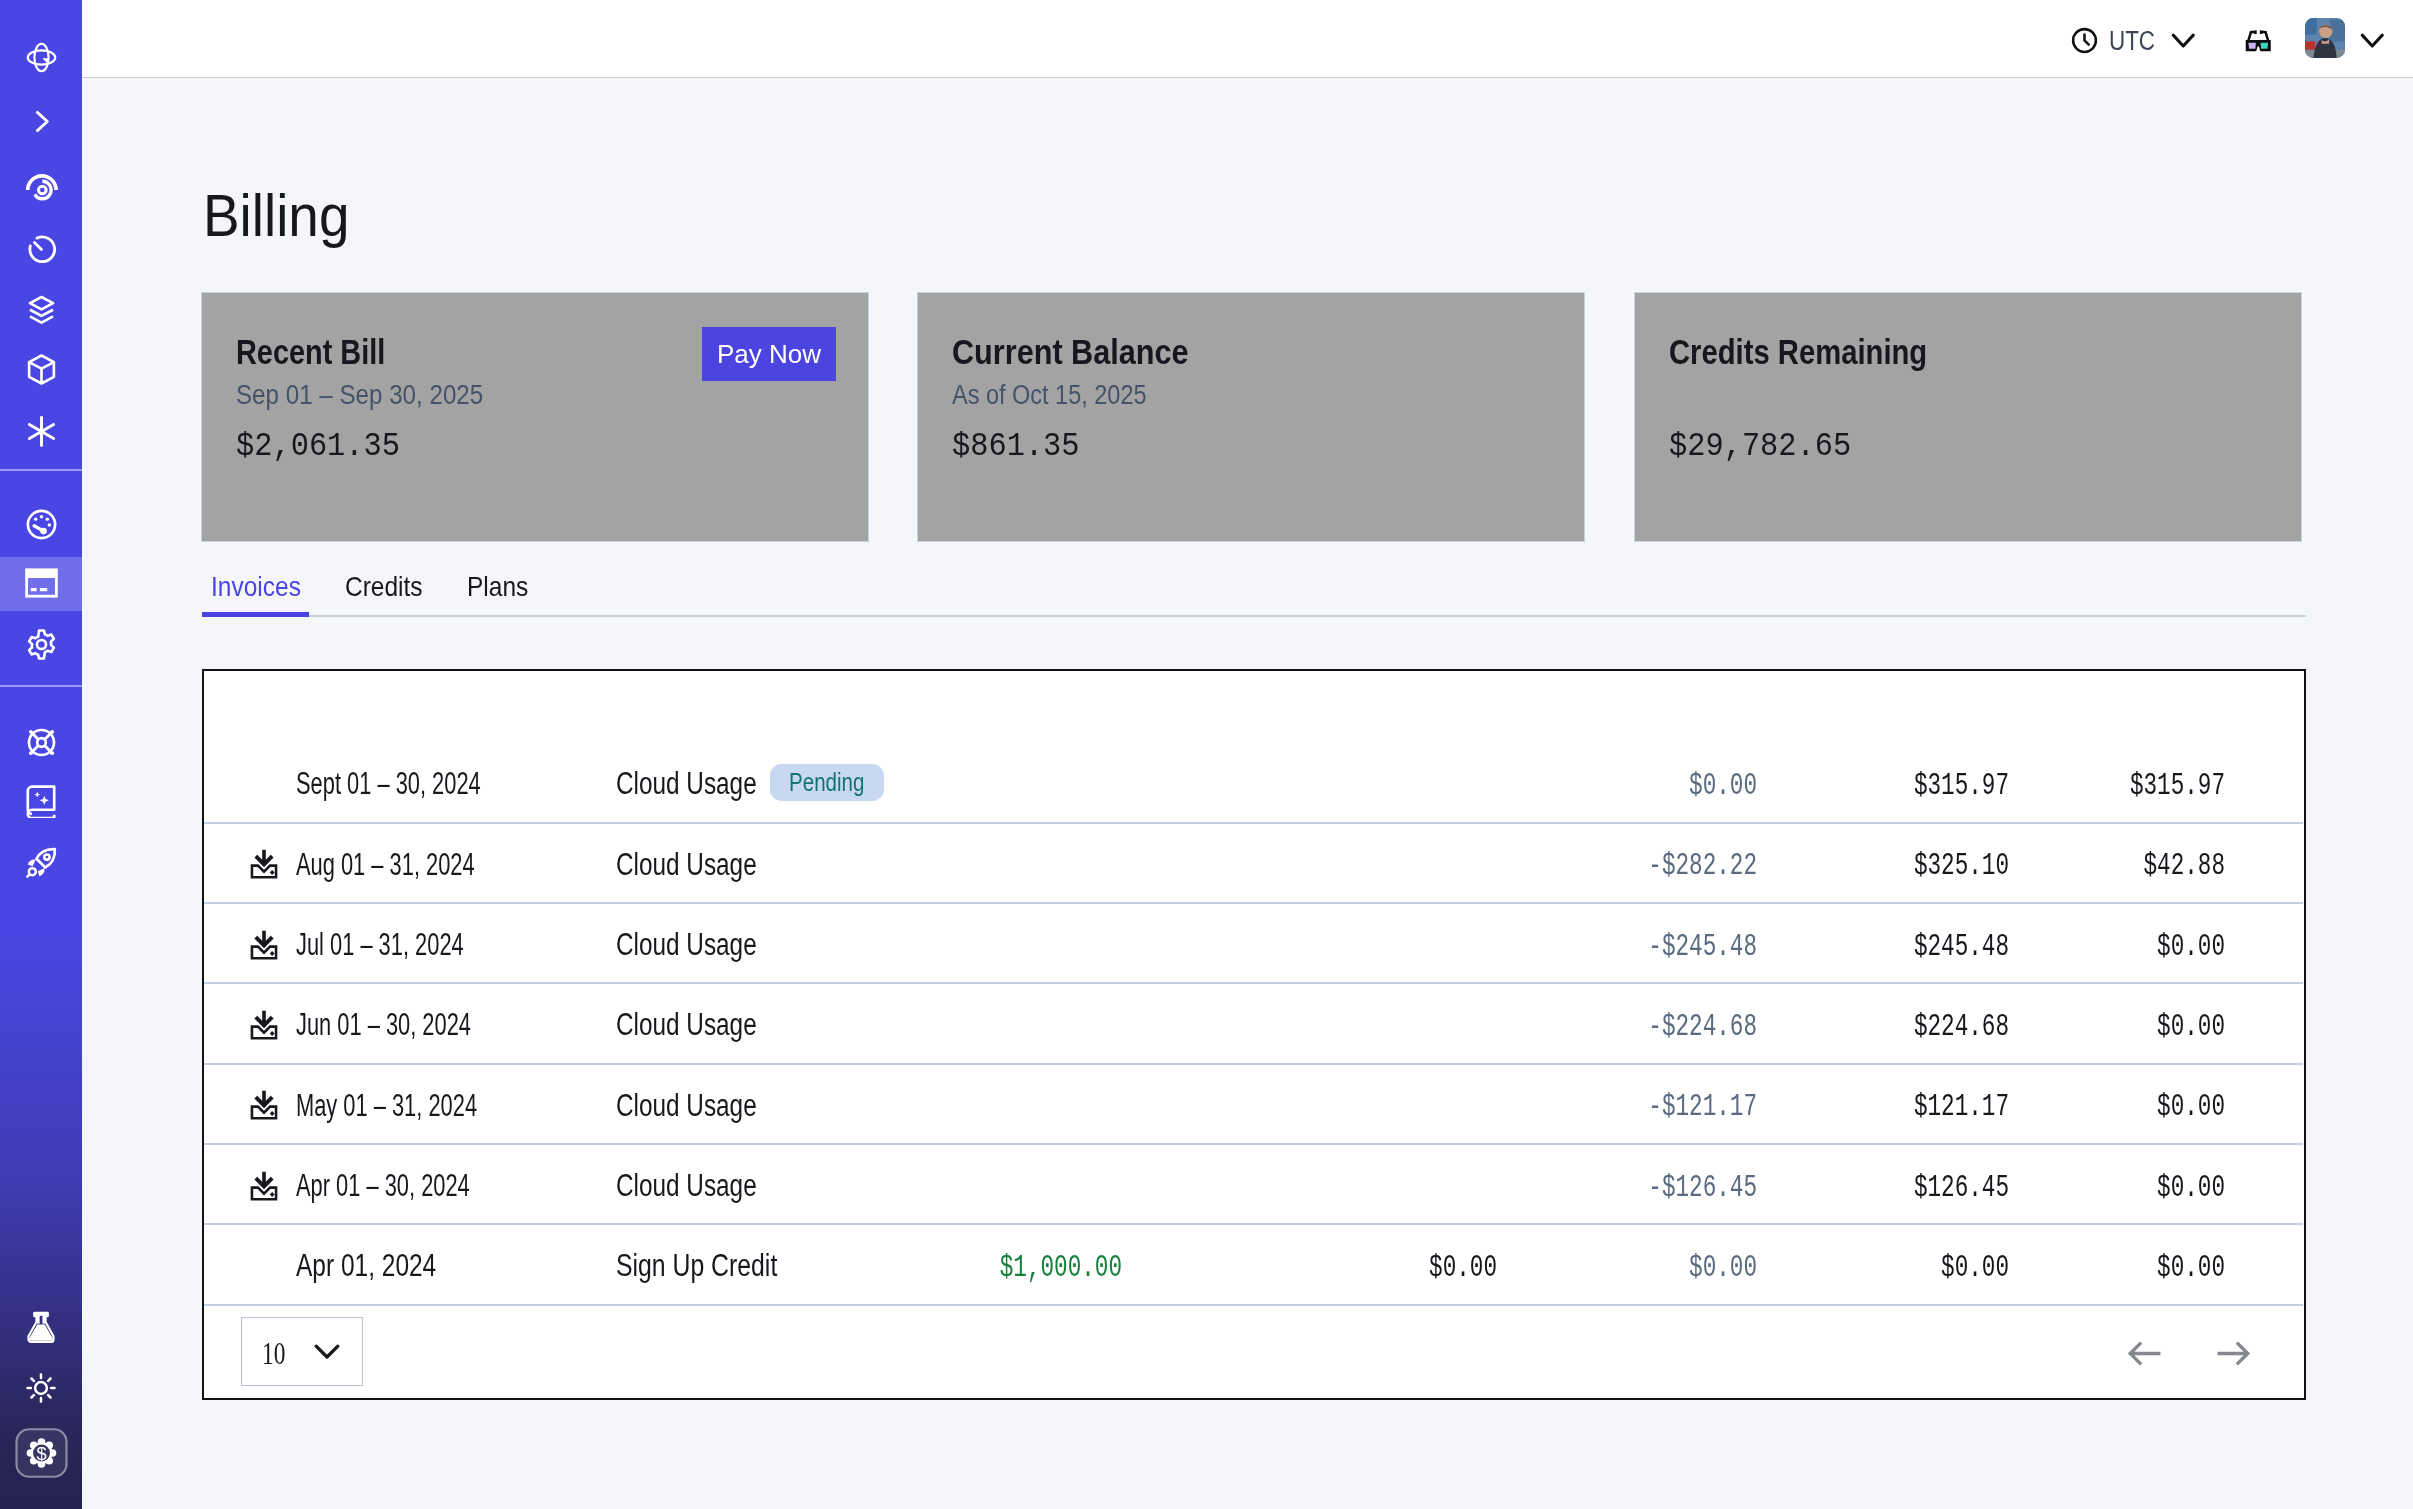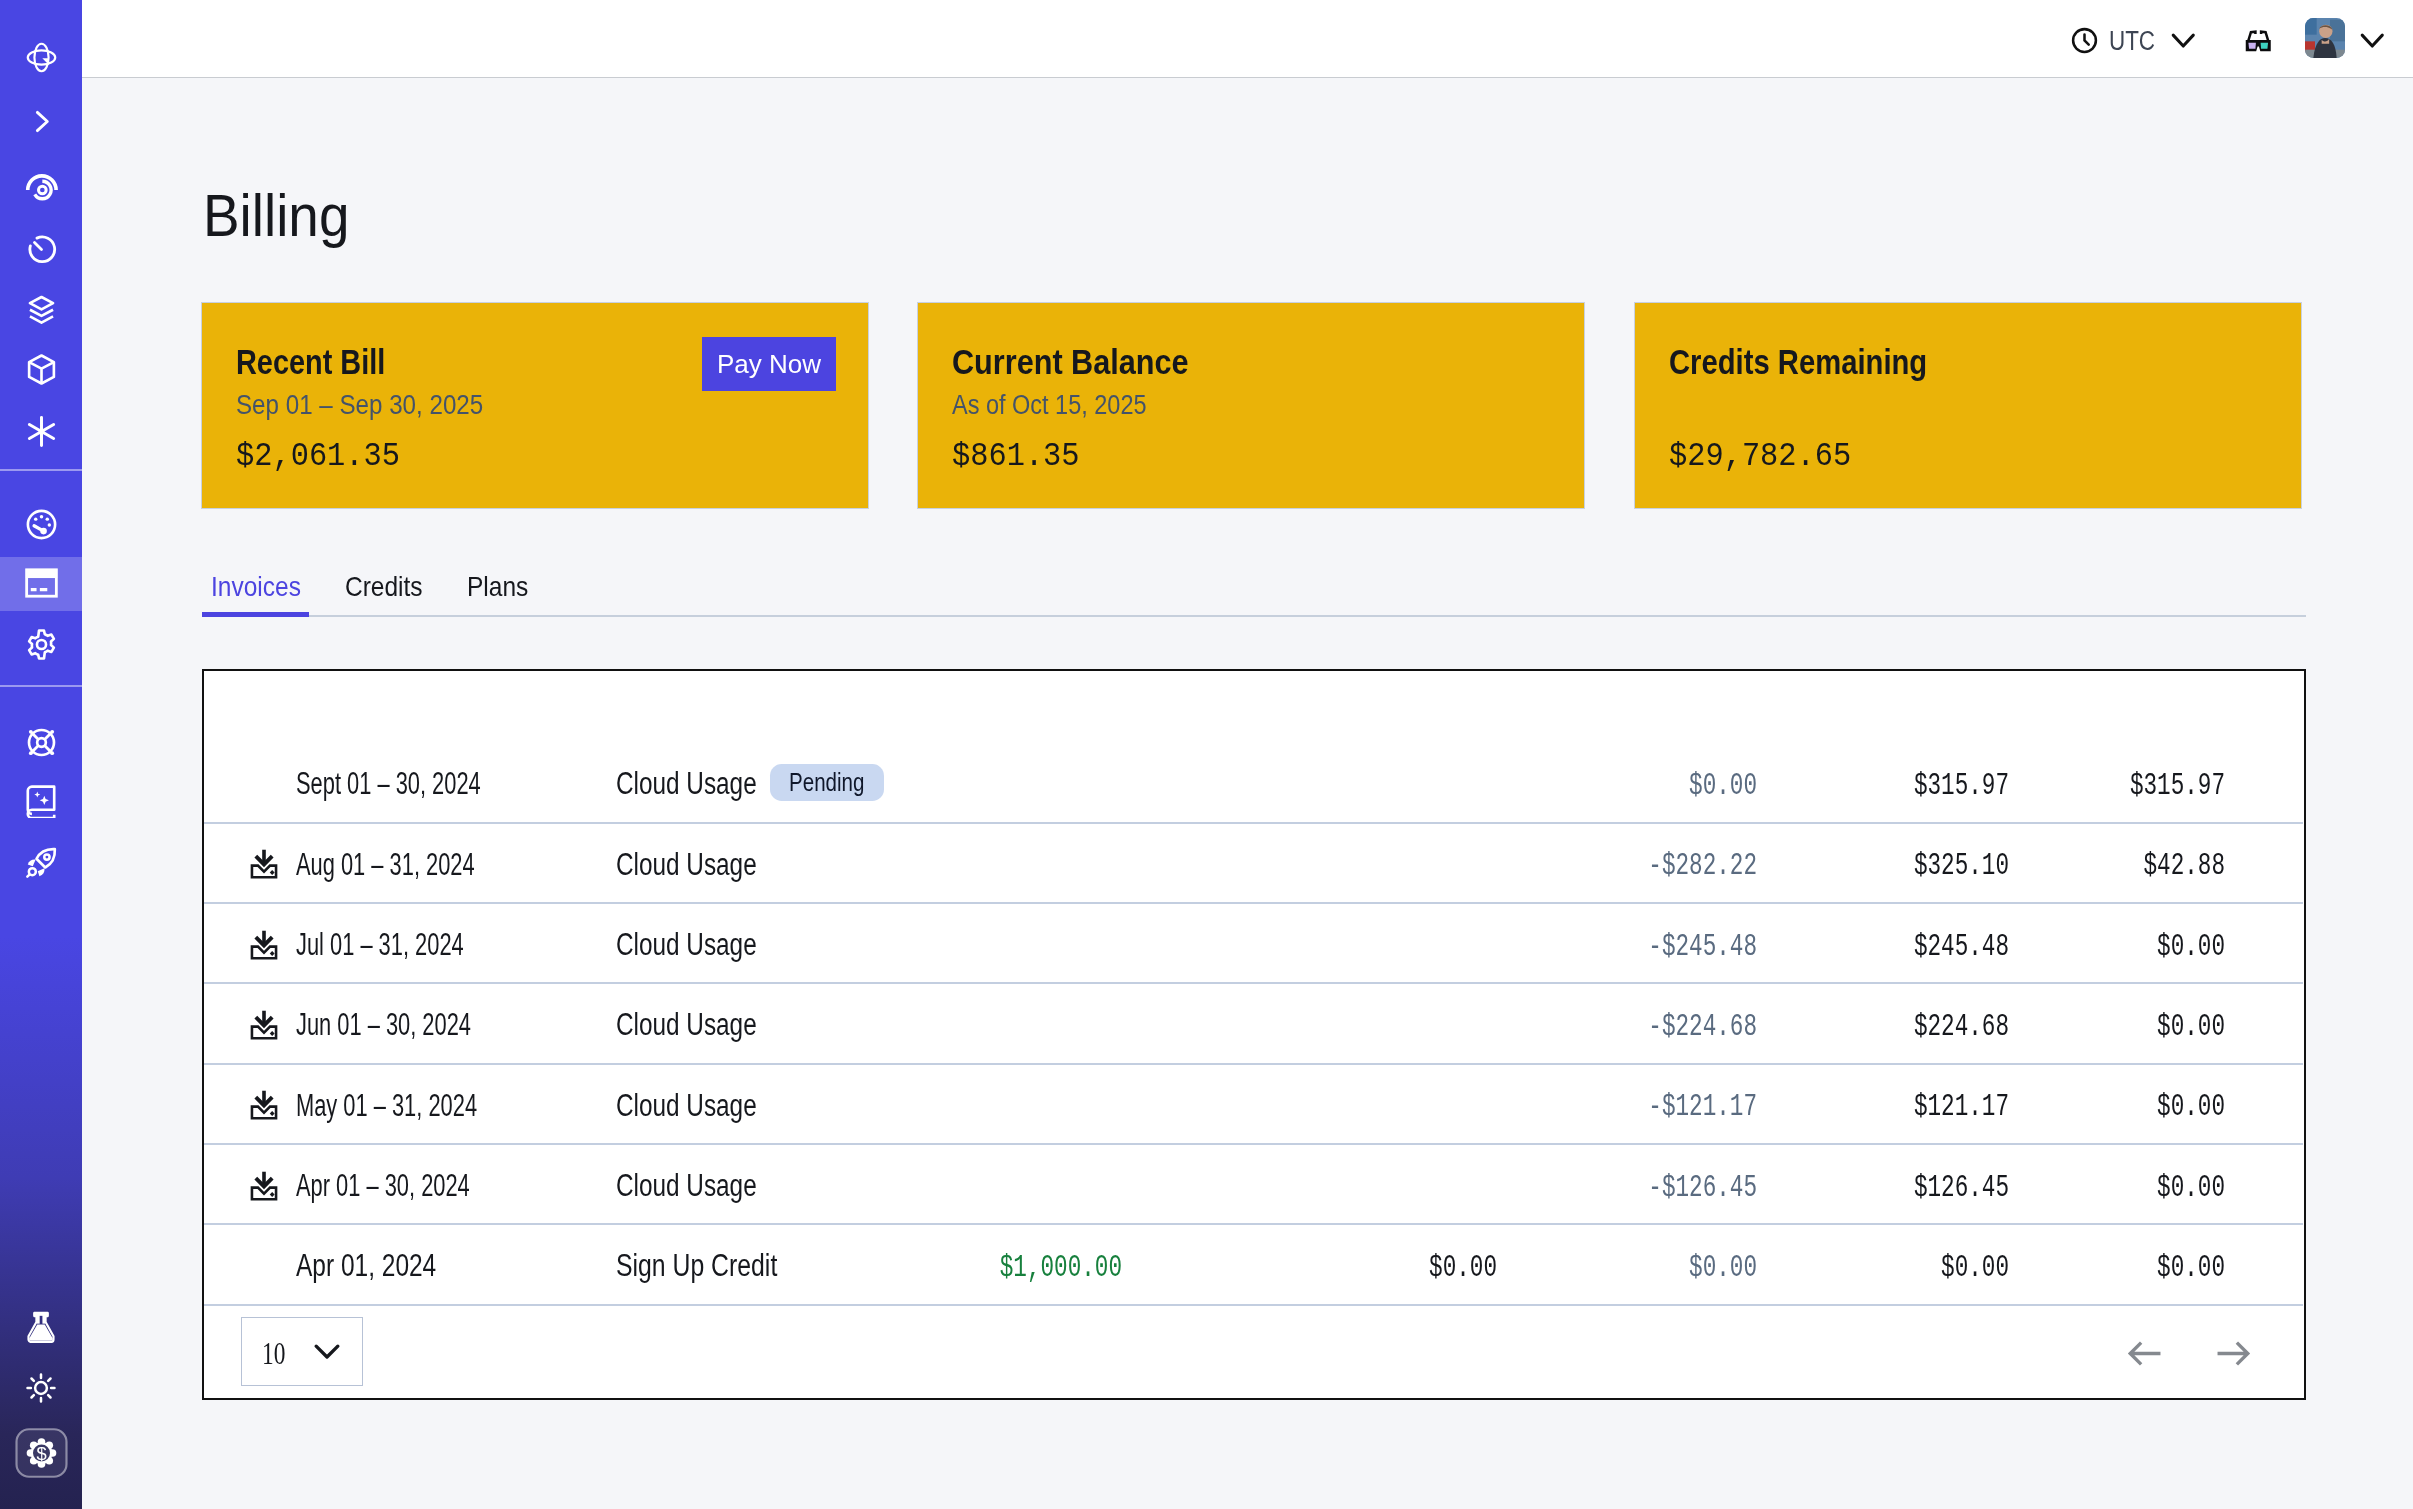--- a/index.html
+++ b/index.html
@@ -9,42 +9,42 @@
   .topbar { position:absolute; left:82px; top:0; width:2331px; height:78px; background:#fff; border-bottom:1.7px solid #c9ccd1; }
   .sidebar { position:absolute; left:0; top:0; width:82px; height:1510px;
     background:linear-gradient(180deg,#4946e3 0%,#4946e3 62%,#3f3cb4 78%,#322f7e 88%,#292659 95%,#242250 100%); }
   .sb-ic { position:absolute; left:0; width:82px; display:flex; justify-content:center; }
   .sb-ic svg { display:block; }
   .sb-div { position:absolute; left:0; width:82px; height:1.7px; background:rgba(255,255,255,0.45); }
   .sb-hl { position:absolute; left:0; top:557px; width:82px; height:54px; background:rgba(255,255,255,0.22); }
 
   .h1 { position:absolute; left:203px; top:187px; font-size:59px; font-weight:500; color:#16181d; line-height:59px; transform:scaleX(0.93); transform-origin:left center; }
 
-  .card { position:absolute; top:302px; width:668px; height:207px; background:#eab308; border:1.7px solid #c8d1e0; }
+  .card { position:absolute; top:292px; width:668px; height:250px; background:#a3a3a3; border:1.7px solid #c8d1e0; }
   .card .title { position:absolute; left:34px; top:39px; font-size:35px; font-weight:700; color:#16181d; transform-origin:left center; }
   .card .sub { position:absolute; left:34px; top:87px; font-size:27px; color:#44536a; transform-origin:left center; }
   .card .amt { position:absolute; left:34px; top:135px; font-family:"Liberation Mono", monospace; font-size:33px; color:#16181d; transform:scaleX(0.92); transform-origin:left center; }
   .paynow { position:absolute; left:500px; top:34px; width:134px; height:54px; background:#4c44e0; color:#fff; font-size:26px; display:flex; align-items:center; justify-content:center; }
 
   .tabs-line { position:absolute; left:202px; top:615px; width:2104px; height:1.7px; background:#c6cfdc; }
   .tab { position:absolute; font-size:28px; color:#16181d; transform-origin:left center; }
   .tab.active { color:#4c44e0; }
   .tab-underline { position:absolute; left:202px; top:612px; width:107px; height:5px; background:#4c44e0; }
 
   .tbl { position:absolute; left:202px; top:669px; width:2104px; height:731px; background:#fff; border:2.5px solid #111; }
   .thead { position:absolute; left:0; top:0; width:2099px; height:69px; background:#1a191d; }
   .th { position:absolute; color:#fff; font-size:28.5px; top:20px; transform-origin:left center; }
   .thr { position:absolute; color:#fff; font-size:28.5px; top:20px; text-align:right; width:335px; transform-origin:right center; }
   .row-sep { position:absolute; left:0; width:2099px; height:1.7px; background:#c3cee0; }
   .cell { position:absolute; font-size:31px; color:#16181d; transform-origin:left center; white-space:nowrap; }
   .cellr { position:absolute; font-size:31px; color:#16181d; text-align:right; width:335px; transform-origin:right center; white-space:nowrap; }
   .mono { font-family:"Liberation Mono", monospace; transform:scaleX(0.73); }
   .slate { color:#5a6b80; }
   .green { color:#17803d; }
-  .badge { position:absolute; left:566px; top:93px; background:#c9d8f1; color:#0f172a; font-size:26px; border-radius:11.7px; height:37px; width:114px; display:flex; align-items:center; justify-content:center; }
+  .badge { position:absolute; left:566px; top:93px; background:#c9d8f1; color:#0f766e; font-size:26px; border-radius:11.7px; height:37px; width:114px; display:flex; align-items:center; justify-content:center; }
   .badge span { transform:scaleX(0.79); }
   .dlic { position:absolute; }
   .pgsel { position:absolute; left:37px; top:646px; width:122px; height:69px; border:1.7px solid #b7c2d6; background:#fff;font-family:Liberation Serif, serif; }
   .pgsel .n { position:absolute; left:20px; top:16.7px; font-size:32px; color:#16181d; transform:scaleX(0.73); transform-origin:left center; }
 </style>
 </head>
 <body>
   <div class="main-bg"></div>
   <div class="topbar"></div>
   <aside class="sidebar">

